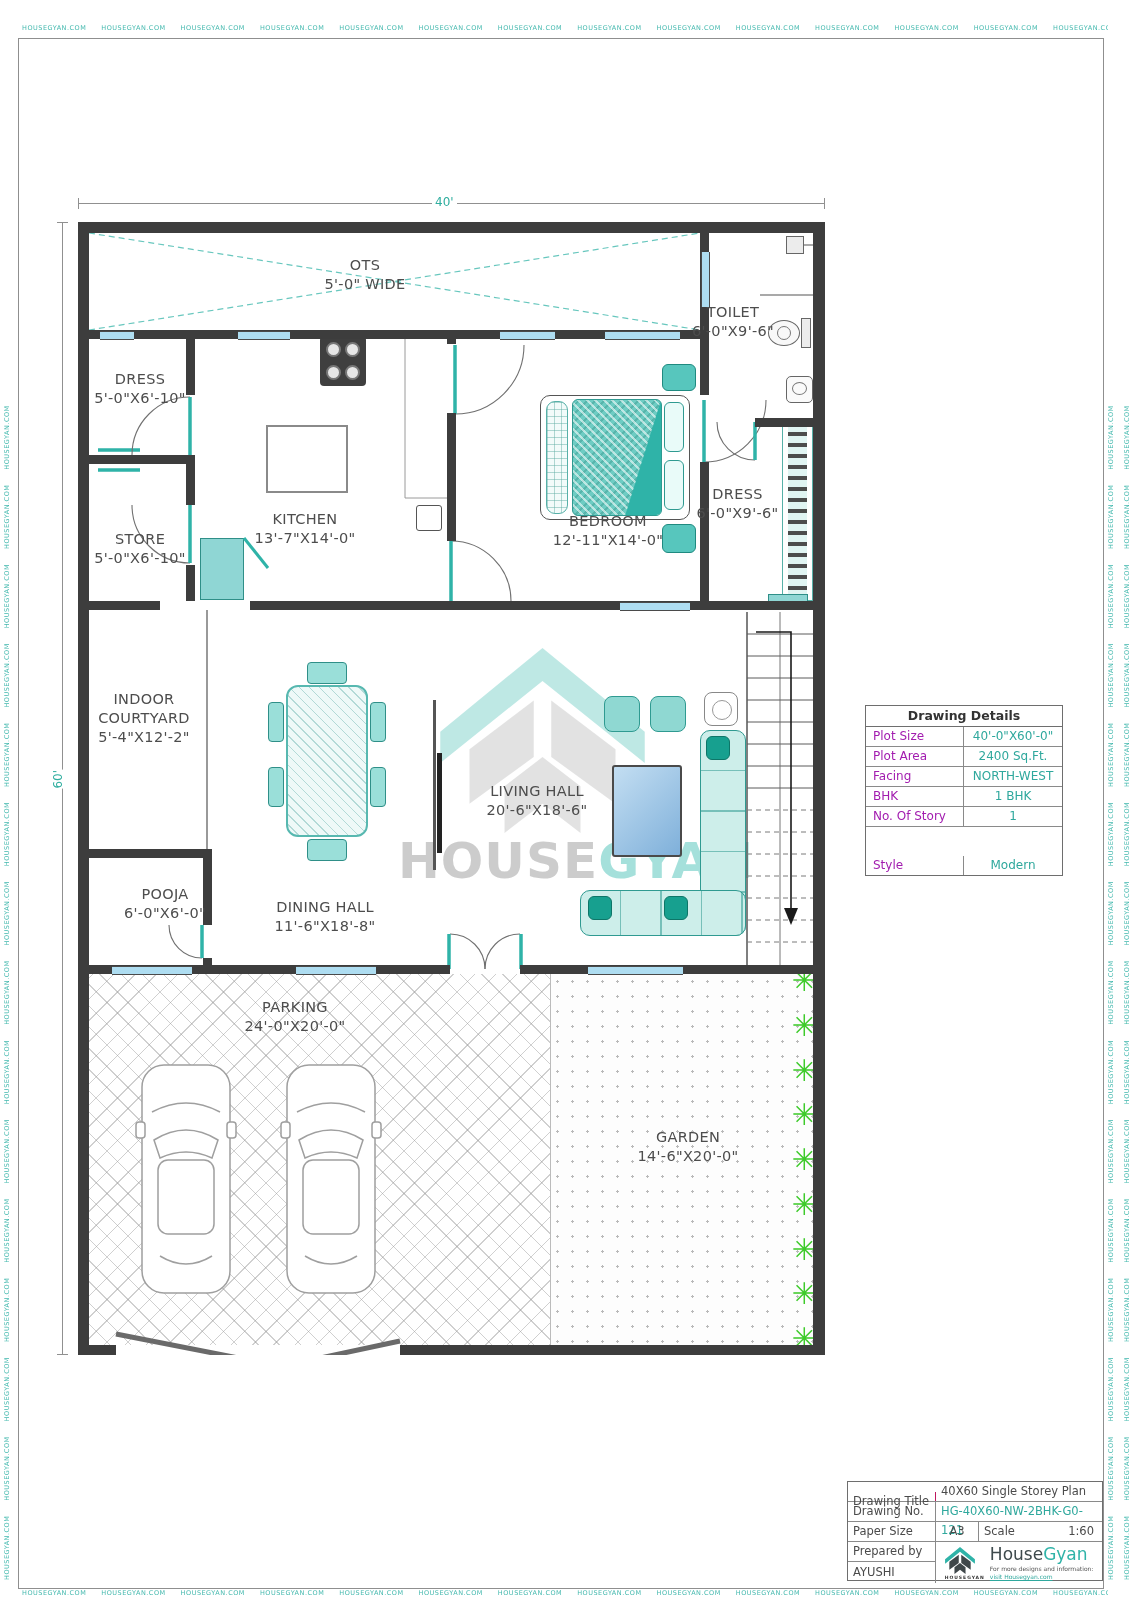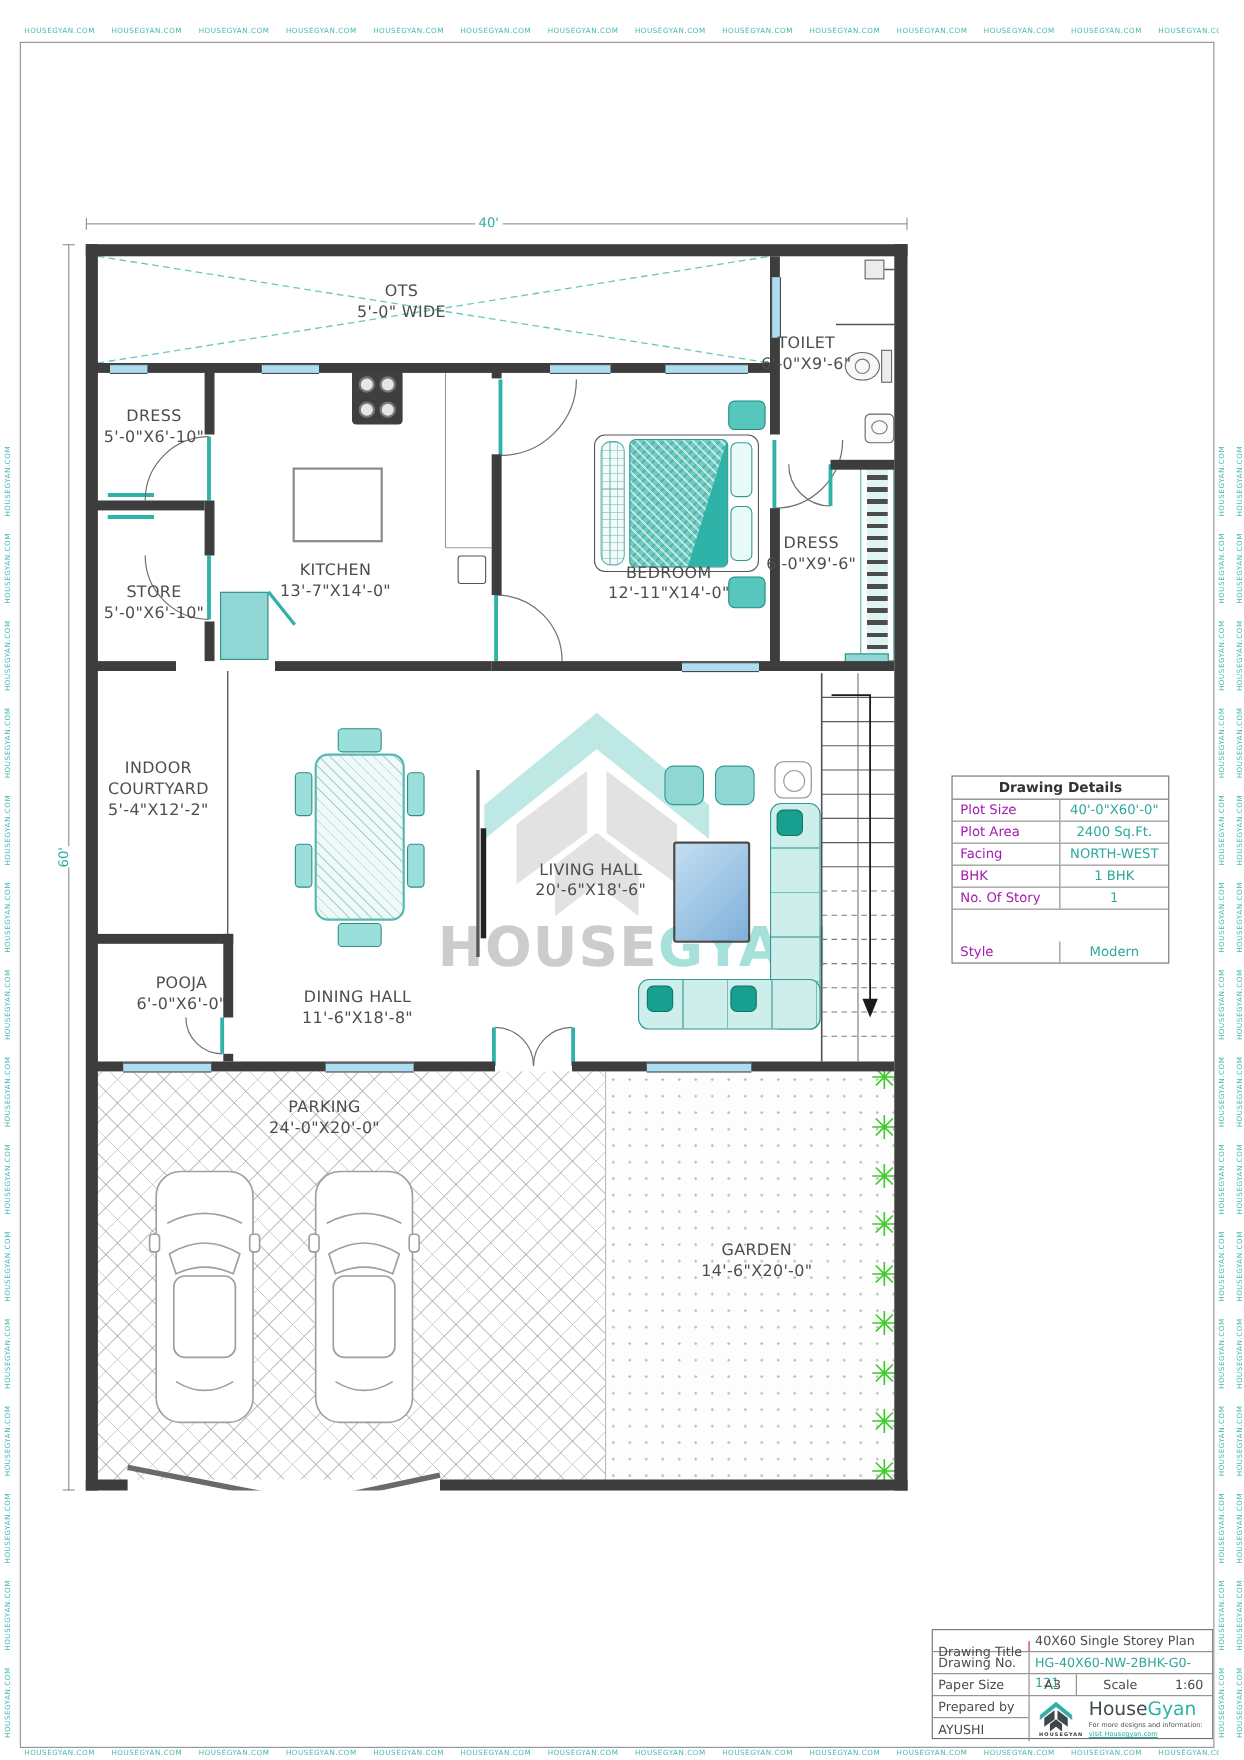--- a/index.html
+++ b/index.html
@@ -76,21 +76,21 @@
   .ddtable{position:absolute;left:865px;top:705px;width:196px;border:1px solid #6e6e6e;background:#fff;z-index:50;font-size:12px;}
   .ddtable .hd{height:20px;line-height:20px;text-align:center;font-weight:bold;font-size:12.5px;color:#333;border-bottom:1px solid #6e6e6e;}
   .ddrow{display:flex;height:19px;line-height:19px;border-bottom:1px solid #8a8a8a;}
   .ddrow:last-child{border-bottom:none;margin-top:29px;}
   .ddrow .l{width:90px;padding-left:7px;color:#a21caf;border-right:1px solid #8a8a8a;}
   .ddrow .v{flex:1;text-align:center;color:#2fa89d;}
   
   .tblock{position:absolute;left:847px;top:1481px;width:256px;height:100px;border:1px solid #6e6e6e;background:#fff;z-index:50;font-size:11.5px;box-sizing:border-box;}
   .tbrow{display:flex;height:19px;line-height:19px;border-bottom:1px solid #8a8a8a;}
   .tbrow .c{padding-left:5px;box-sizing:border-box;color:#4a4a4a;}
-  .tbrow .bl{border-left:1px solid #8a8a8a;text-align:right;}
+  .tbrow .bl{border-left:1px solid #8a8a8a;}
   .tb-bottom{display:flex;height:41px;}
   .tb-left{width:88px;border-right:1px solid #8a8a8a;box-sizing:border-box;}
   .tb-left .p1{height:19px;line-height:19px;padding-left:5px;border-bottom:1px solid #8a8a8a;color:#4a4a4a;}
   .tb-left .p2{height:21px;line-height:21px;padding-left:5px;color:#4a4a4a;}
   .tb-logo{flex:1;display:flex;align-items:center;justify-content:center;gap:5px;padding-top:2px;}
   .logo-txt{line-height:1;}
   .logo-brand{font-size:17px;}
   .logo-brand .h{color:#3e4a4d;}
   .logo-brand .g{color:#2fb3a8;}
   .logo-tag{font-size:6px;color:#555;margin-top:2px;line-height:1.35;}

